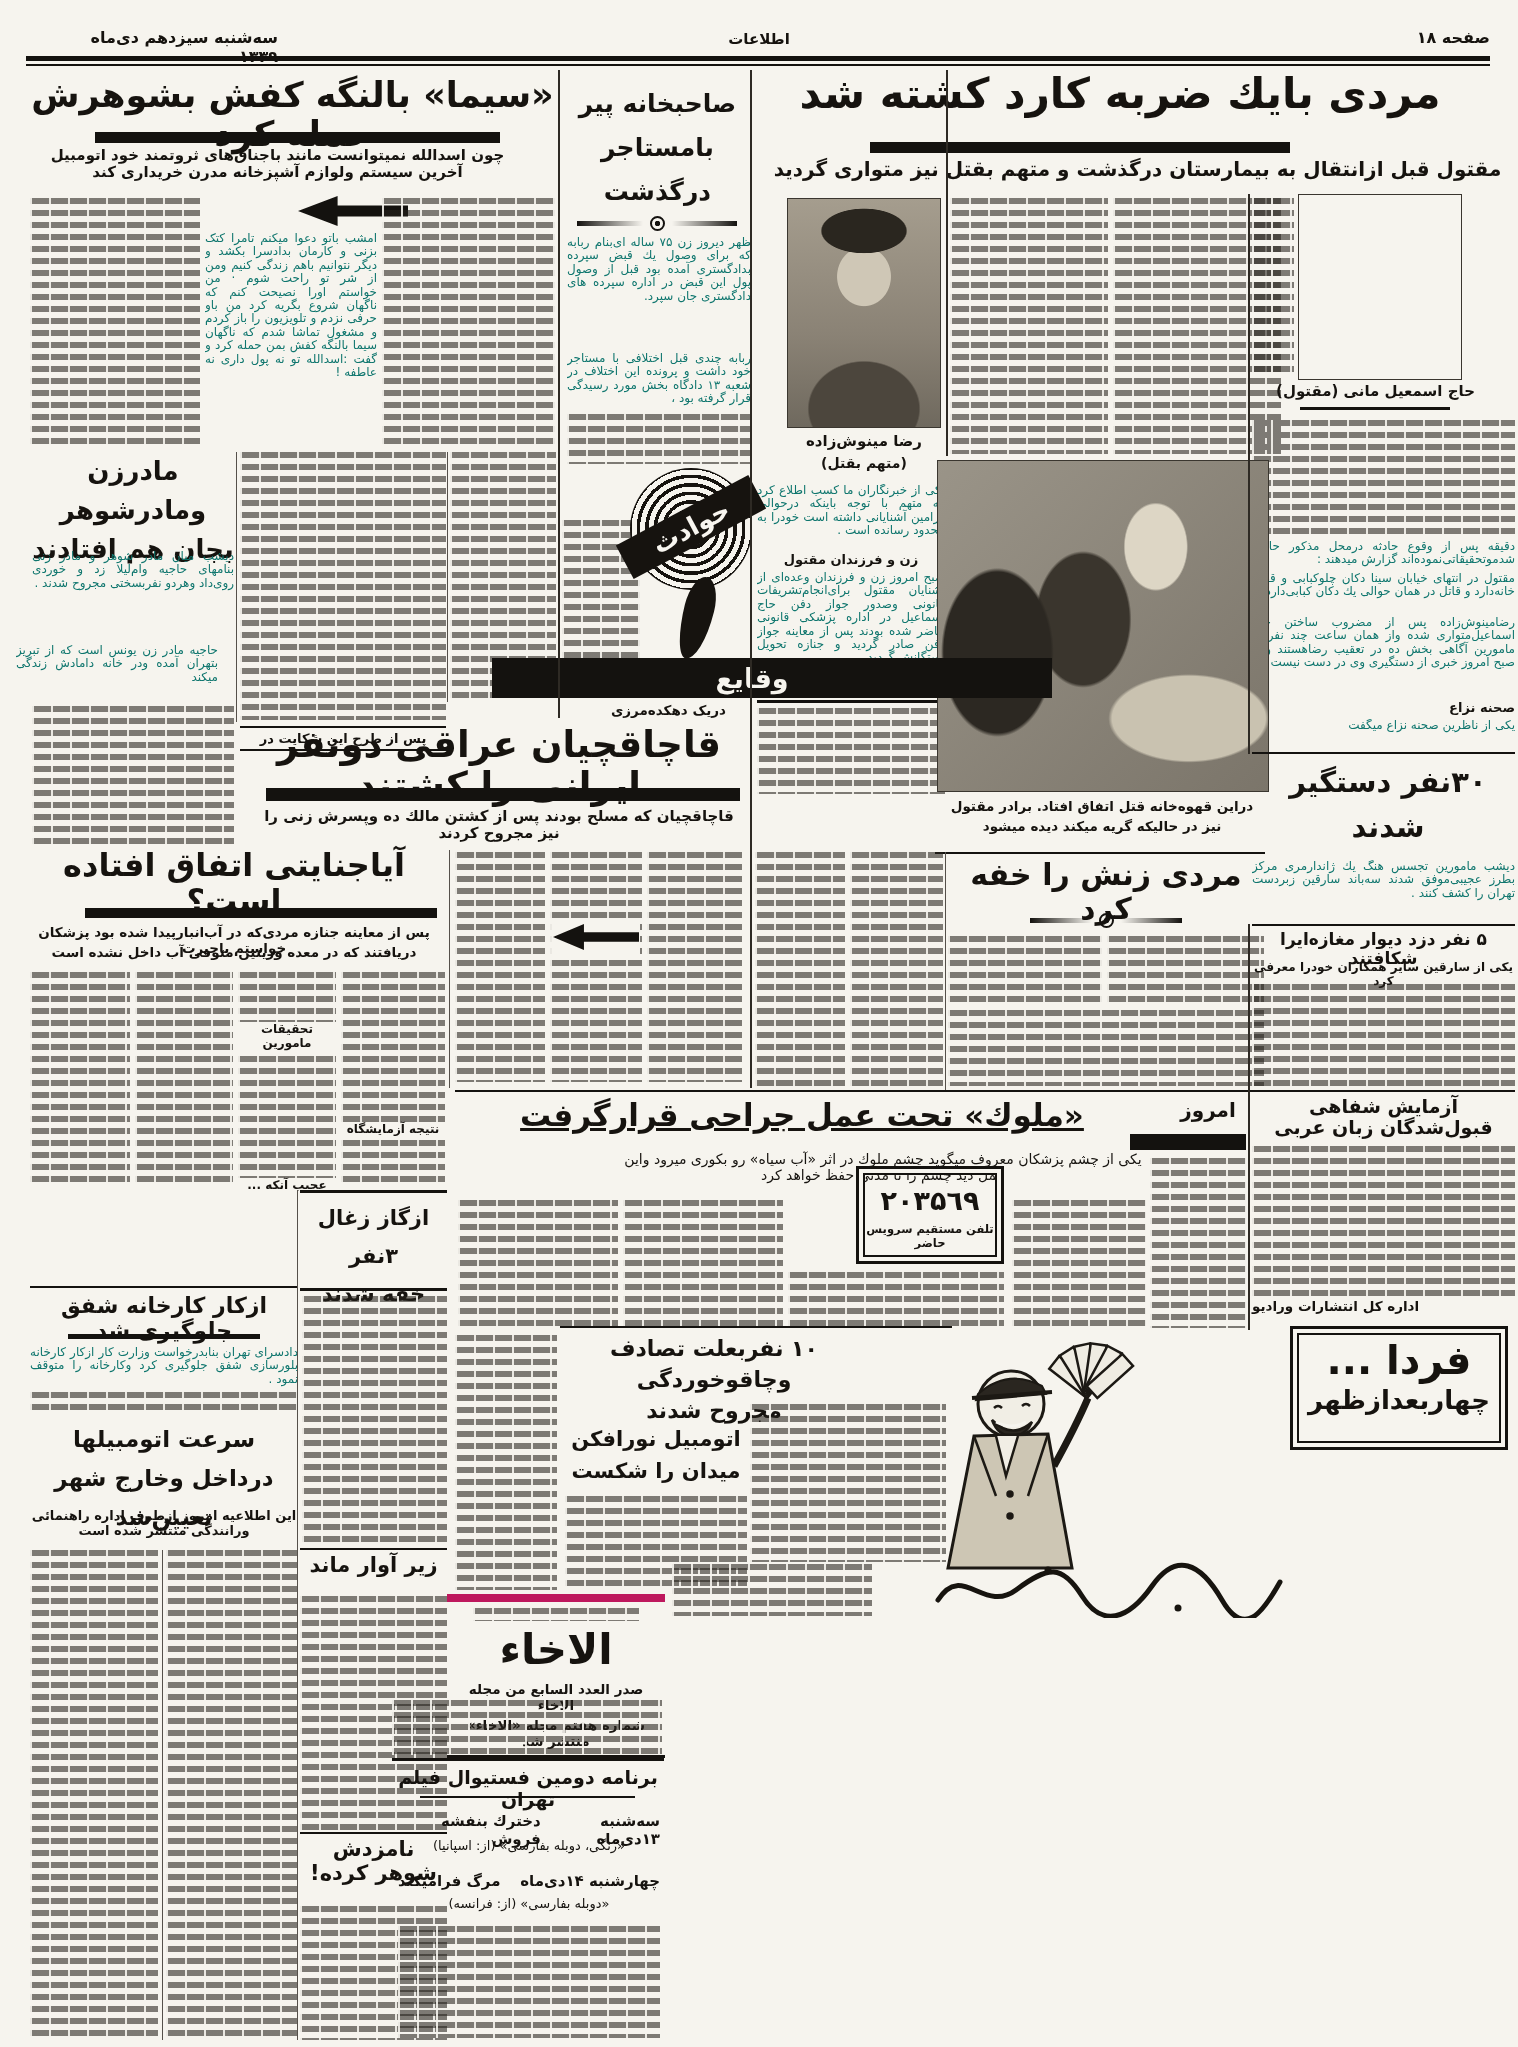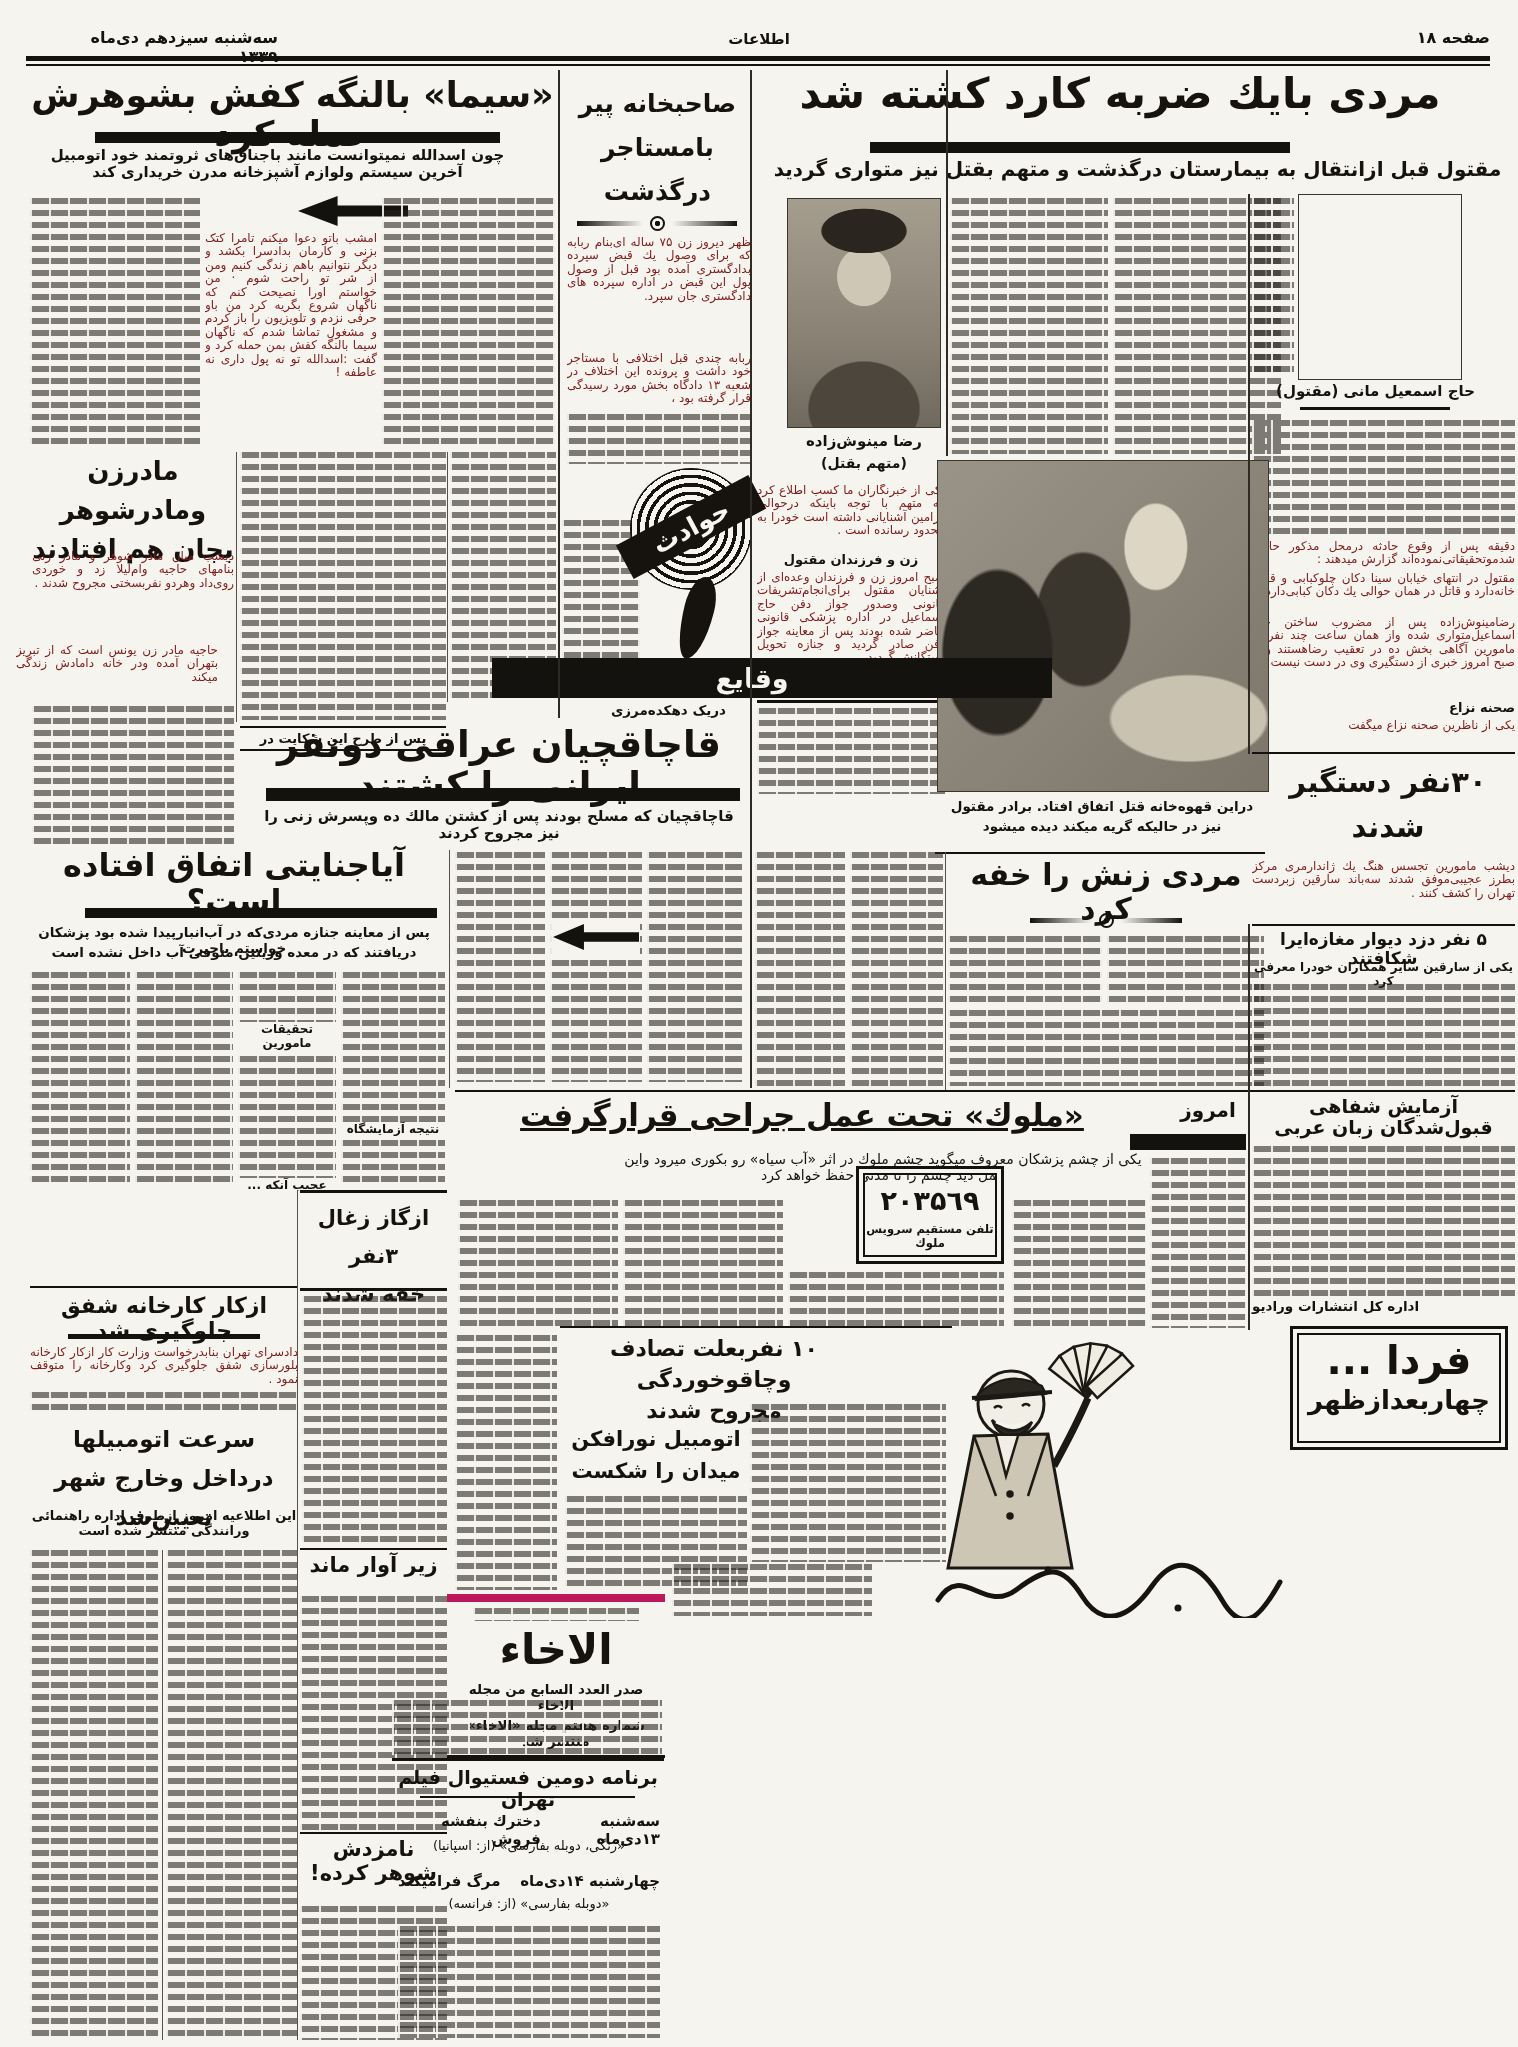--- a/index.html
+++ b/index.html
@@ -3,21 +3,21 @@
 <meta charset="utf-8">
 <style>
   html,body{margin:0;padding:0;background:#6f6c66;}
   .page{position:relative;width:1518px;height:2047px;margin:0 auto;background:#f6f4ee;
         font-family:"DejaVu Sans",sans-serif;color:#16130f;direction:rtl;overflow:hidden;}
   .abs{position:absolute;}
   .b{font-weight:bold;}
   .c{text-align:center;}
   .hl{font-weight:bold;text-align:center;line-height:1.12;}
   .blk{display:block;}
-  .rt{font-size:12px;line-height:13.4px;text-align:justify;overflow:hidden;color:#7f1d1d;}
+  .rt{font-size:12px;line-height:13.4px;text-align:justify;overflow:hidden;color:#0f766e;}
   .rule{background:#14120f;}
   .vr{position:absolute;width:1.5px;background:#2e2a24;}
   .sim{background-image:
       repeating-linear-gradient(90deg, rgba(246,244,238,.9) 0 2px, rgba(246,244,238,0) 2px 19px),
       repeating-linear-gradient(180deg, rgba(38,34,28,.58) 0 6px, rgba(38,34,28,0) 6px 12px);}
   .photo{border:1px solid #3a362f;}
   .ph1{background:
       radial-gradient(ellipse 46% 16% at 50% 14%, #2a261f 0 60%, transparent 62%),
       radial-gradient(ellipse 30% 22% at 50% 34%, #cfc7b6 0 58%, transparent 60%),
       radial-gradient(ellipse 60% 34% at 50% 92%, #4c463d 0 60%, transparent 62%),
@@ -182,21 +182,21 @@
   <div class="abs rule" style="left:1130px;top:1134px;width:116px;height:16px;"></div>
   <div class="abs sim" style="left:1150px;top:1158px;width:96px;height:170px;"></div>
 
   <div class="abs sim" style="left:458px;top:1200px;width:160px;height:130px;"></div>
   <div class="abs sim" style="left:623px;top:1200px;width:160px;height:130px;"></div>
   <div class="abs sim" style="left:1012px;top:1200px;width:134px;height:130px;"></div>
   <div class="abs sim" style="left:788px;top:1272px;width:216px;height:58px;"></div>
 
   <div class="abs frame2 c" style="left:856px;top:1166px;width:148px;height:98px;box-sizing:border-box;padding-top:16px;">
     <div class="b" style="font-size:27px;letter-spacing:2px;">۲۰۳۵٦۹</div>
-    <div class="b" style="font-size:11.5px;margin-top:6px;">تلفن مستقیم سرویس ملوك</div>
+    <div class="b" style="font-size:11.5px;margin-top:6px;">تلفن مستقیم سرویس حاضر</div>
   </div>
 
   <div class="abs hl" style="left:30px;top:848px;width:408px;font-size:32px;">آیاجنایتی اتفاق افتاده است؟</div>
   <div class="abs rule" style="left:85px;top:908px;width:352px;height:10px;"></div>
   <div class="abs b c" style="left:30px;top:924px;width:408px;font-size:13.5px;">پس از معاینه جنازه مردی‌که در آب‌انبارپیدا شده بود پزشکان خواستم باحیرت</div>
   <div class="abs b c" style="left:30px;top:944px;width:408px;font-size:13.5px;">دریافتند که در معده وریتین متوفی آب داخل نشده است</div>
   <div class="abs sim" style="left:30px;top:972px;width:100px;height:216px;"></div>
   <div class="abs sim" style="left:135px;top:972px;width:98px;height:216px;"></div>
   <div class="abs sim" style="left:238px;top:972px;width:98px;height:216px;"></div>
   <div class="abs sim" style="left:341px;top:972px;width:104px;height:216px;"></div>

